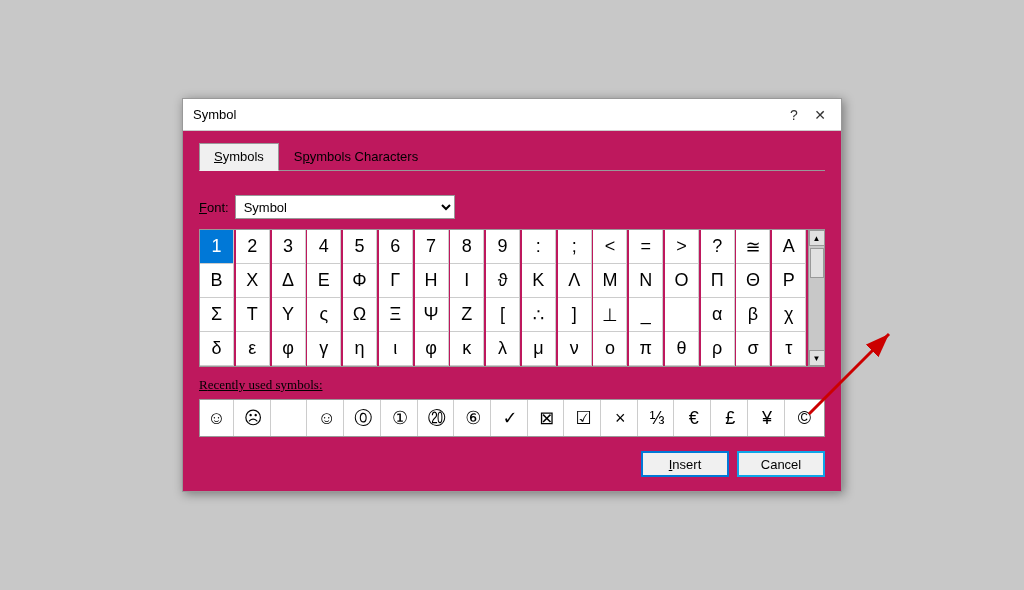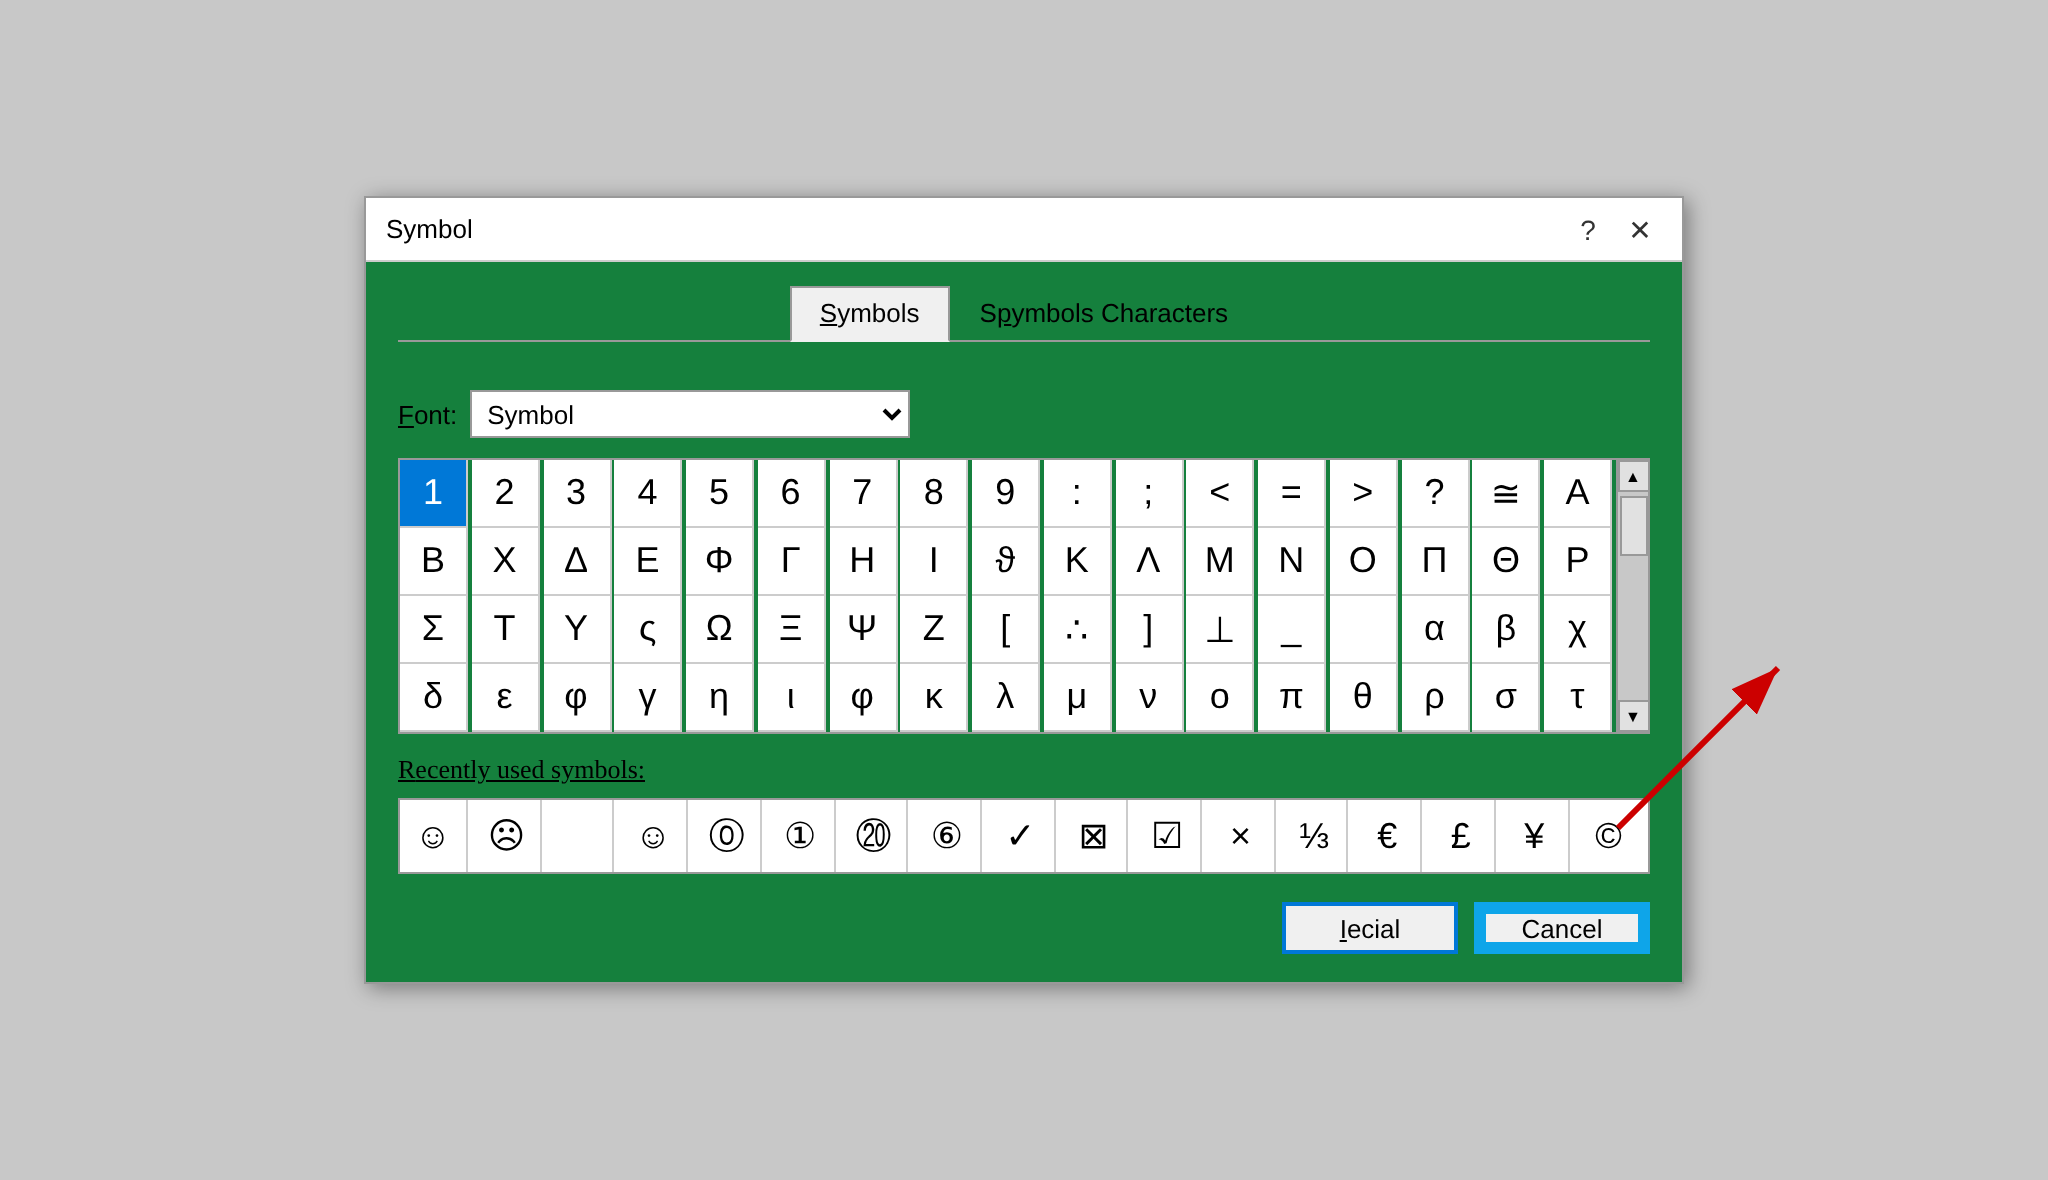--- a/index.html
+++ b/index.html
@@ -7,21 +7,21 @@
       background: #c8c8c8;
       display: flex;
       justify-content: center;
       align-items: center;
       width: 1024px;
       height: 590px;
       font-family: 'Segoe UI', Tahoma, Geneva, Verdana, sans-serif;
       font-size: 13px;
     }
     .dialog {
-      background: #15803d;
+      background: #be185d;
       border: 1px solid #999;
       box-shadow: 2px 2px 10px rgba(0,0,0,0.4);
       width: 660px;
       padding: 0;
     }
     .title-bar {
       background: #fff;
       border-bottom: 1px solid #ccc;
       display: flex;
       align-items: center;
@@ -55,21 +55,20 @@
 
     .dialog-body {
       padding: 12px 16px 14px 16px;
     }
 
     
     .tabs {
       display: flex;
       border-bottom: 1px solid #999;
       margin-bottom: 24px;
-      justify-content: center;
     }
     .tab {
       padding: 5px 14px 6px 14px;
       cursor: pointer;
       font-size: 13px;
       border: 1px solid transparent;
       margin-bottom: -1px;
       background: none;
       color: #000;
       position: relative;
@@ -205,21 +204,21 @@
       display: flex;
       justify-content: flex-end;
       gap: 8px;
       margin-top: 14px;
       align-items: center;
     }
     .btn {
       width: 88px;
       height: 26px;
       background: #f0f0f0;
-      border: 6px solid #0ea5e9;
+      border: 2px solid #0ea5e9;
       cursor: pointer;
       font-size: 13px;
       display: flex;
       align-items: center;
       justify-content: center;
       color: #000;
     }
     .btn.primary {
       border: 2px solid #0078d7;
     }
@@ -384,21 +383,21 @@
         <div class="recent-cell">⅓</div>
         <div class="recent-cell">€</div>
         <div class="recent-cell">£</div>
         <div class="recent-cell">¥</div>
         <div class="recent-cell">©</div>
       </div>
 
     <div class="buttons-row">
       <button class="btn primary">
         <span style="text-decoration:underline">I</span>
-          <span>ecial</span>
+          <span>nsert</span>
       </button>
       <button class="btn">
         <span>Cancel</span>
       </button>
     </div>
 
   </div>
 </div>
 
 </body></html>

